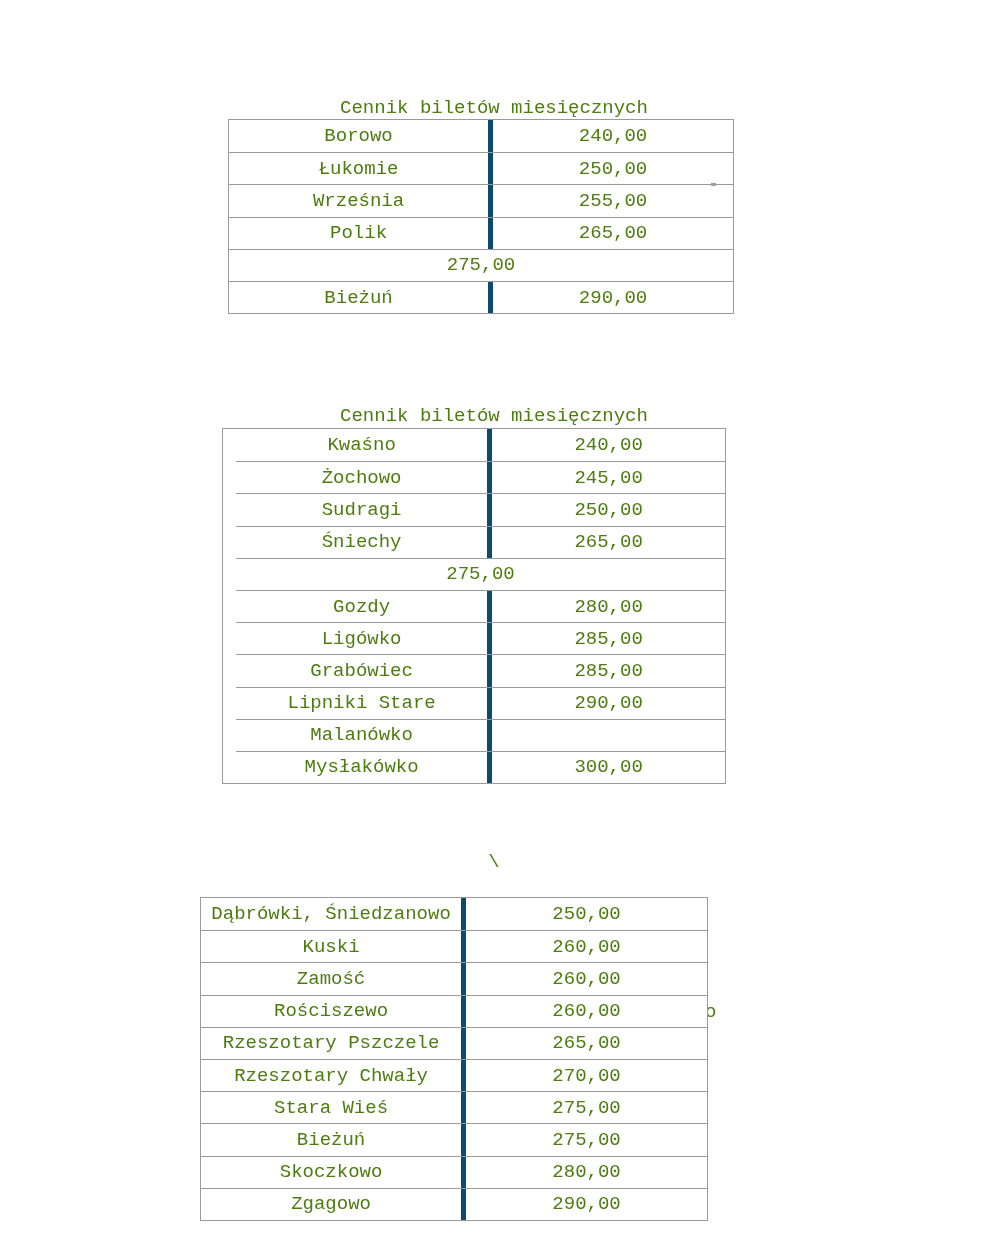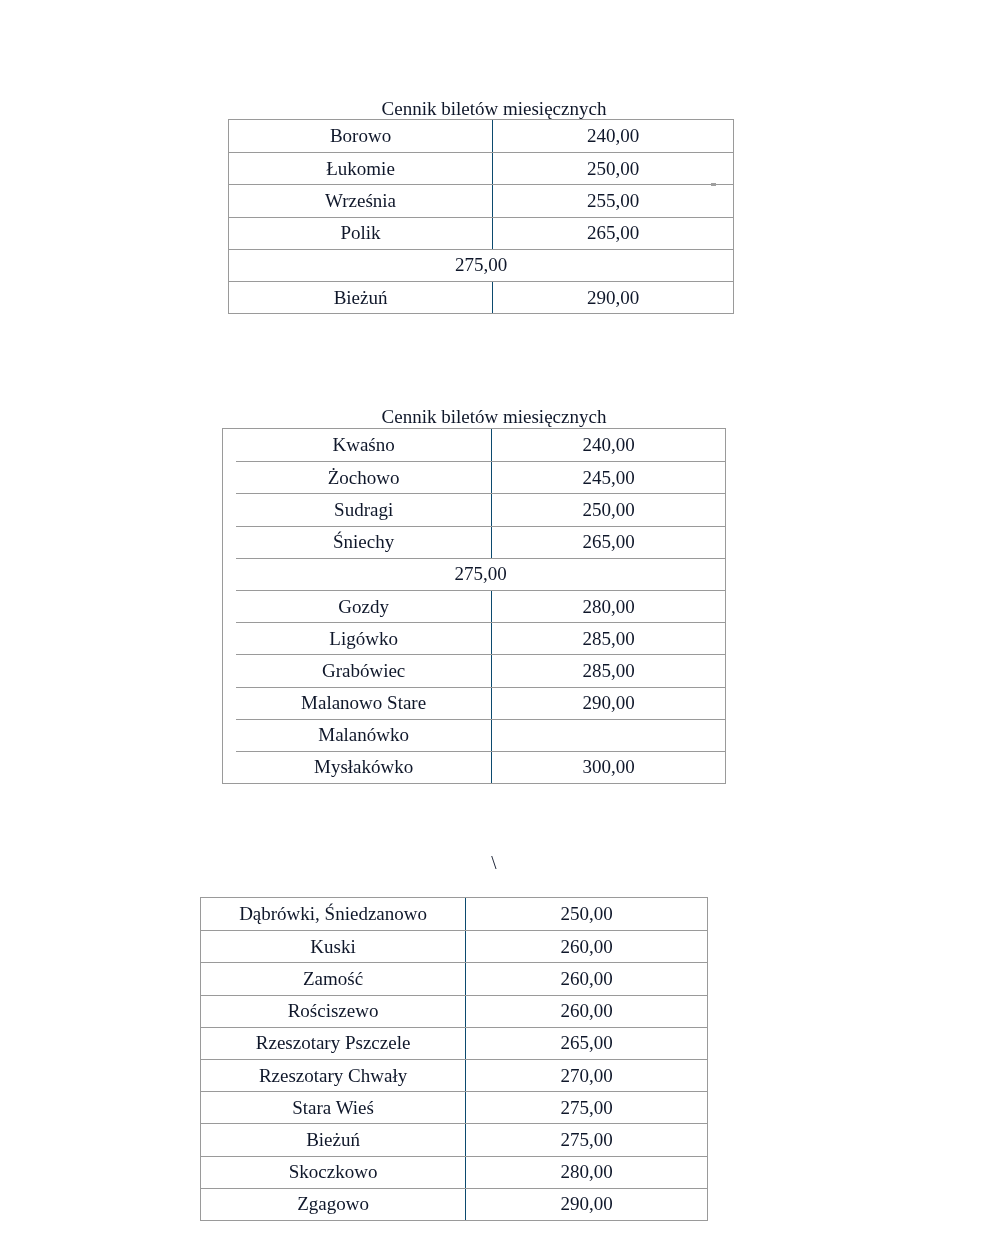--- a/index.html
+++ b/index.html
@@ -5,22 +5,22 @@
   html, body {
     margin: 0;
     padding: 0;
     background: #ffffff;
   }
   .page {
     position: relative;
     width: 976px;
     height: 1250px;
     background: #ffffff;
-    font-family: Liberation Serif, serif;
-    color: #0f172a;
+    font-family: Liberation Mono, monospace;
+    color: #4d7c0f;
     overflow: hidden;
   }
   .title-block {
     position: absolute;
     left: 0;
     width: 988px;
     text-align: center;
     font-size: 19px;
     line-height: 25px;
     white-space: pre-wrap;
@@ -44,21 +44,21 @@
   .price-table .cell {
     display: flex;
     align-items: center;
     justify-content: center;
     font-size: 19px;
     box-sizing: border-box;
     overflow: hidden;
   }
   .price-table .cell.stop {
     flex: 0 0 52.4%;
-    border-right: 1px solid #0c4a6e;
+    border-right: 5px solid #0c4a6e;
   }
   .price-table .cell.price {
     flex: 1 1 auto;
   }
   .t1 { left: 228px; top: 119px; width: 506px; }
   .t2 { left: 222px; top: 428px; width: 504px; padding-left: 13px; }
   .t3 { left: 200px; top: 897px; width: 508px; }
   .s1 { top: 46px; }
   .s2 { top: 354px; }
   .s3 { top: 800px; }
@@ -155,21 +155,21 @@
         <div class="cell stop">Ligówko</div>
         <div class="cell price">285,00</div>
       </div>
 
       <div class="row">
         <div class="cell stop">Grabówiec</div>
         <div class="cell price">285,00</div>
       </div>
 
       <div class="row">
-        <div class="cell stop">Malanowo Stare</div>
+        <div class="cell stop">Lipniki Stare</div>
         <div class="cell price">290,00</div>
       </div>
 
       <div class="row">
         <div class="cell stop">Malanówko</div>
       </div>
 
       <div class="row">
         <div class="cell stop">Mysłakówko</div>
         <div class="cell price">300,00</div>

